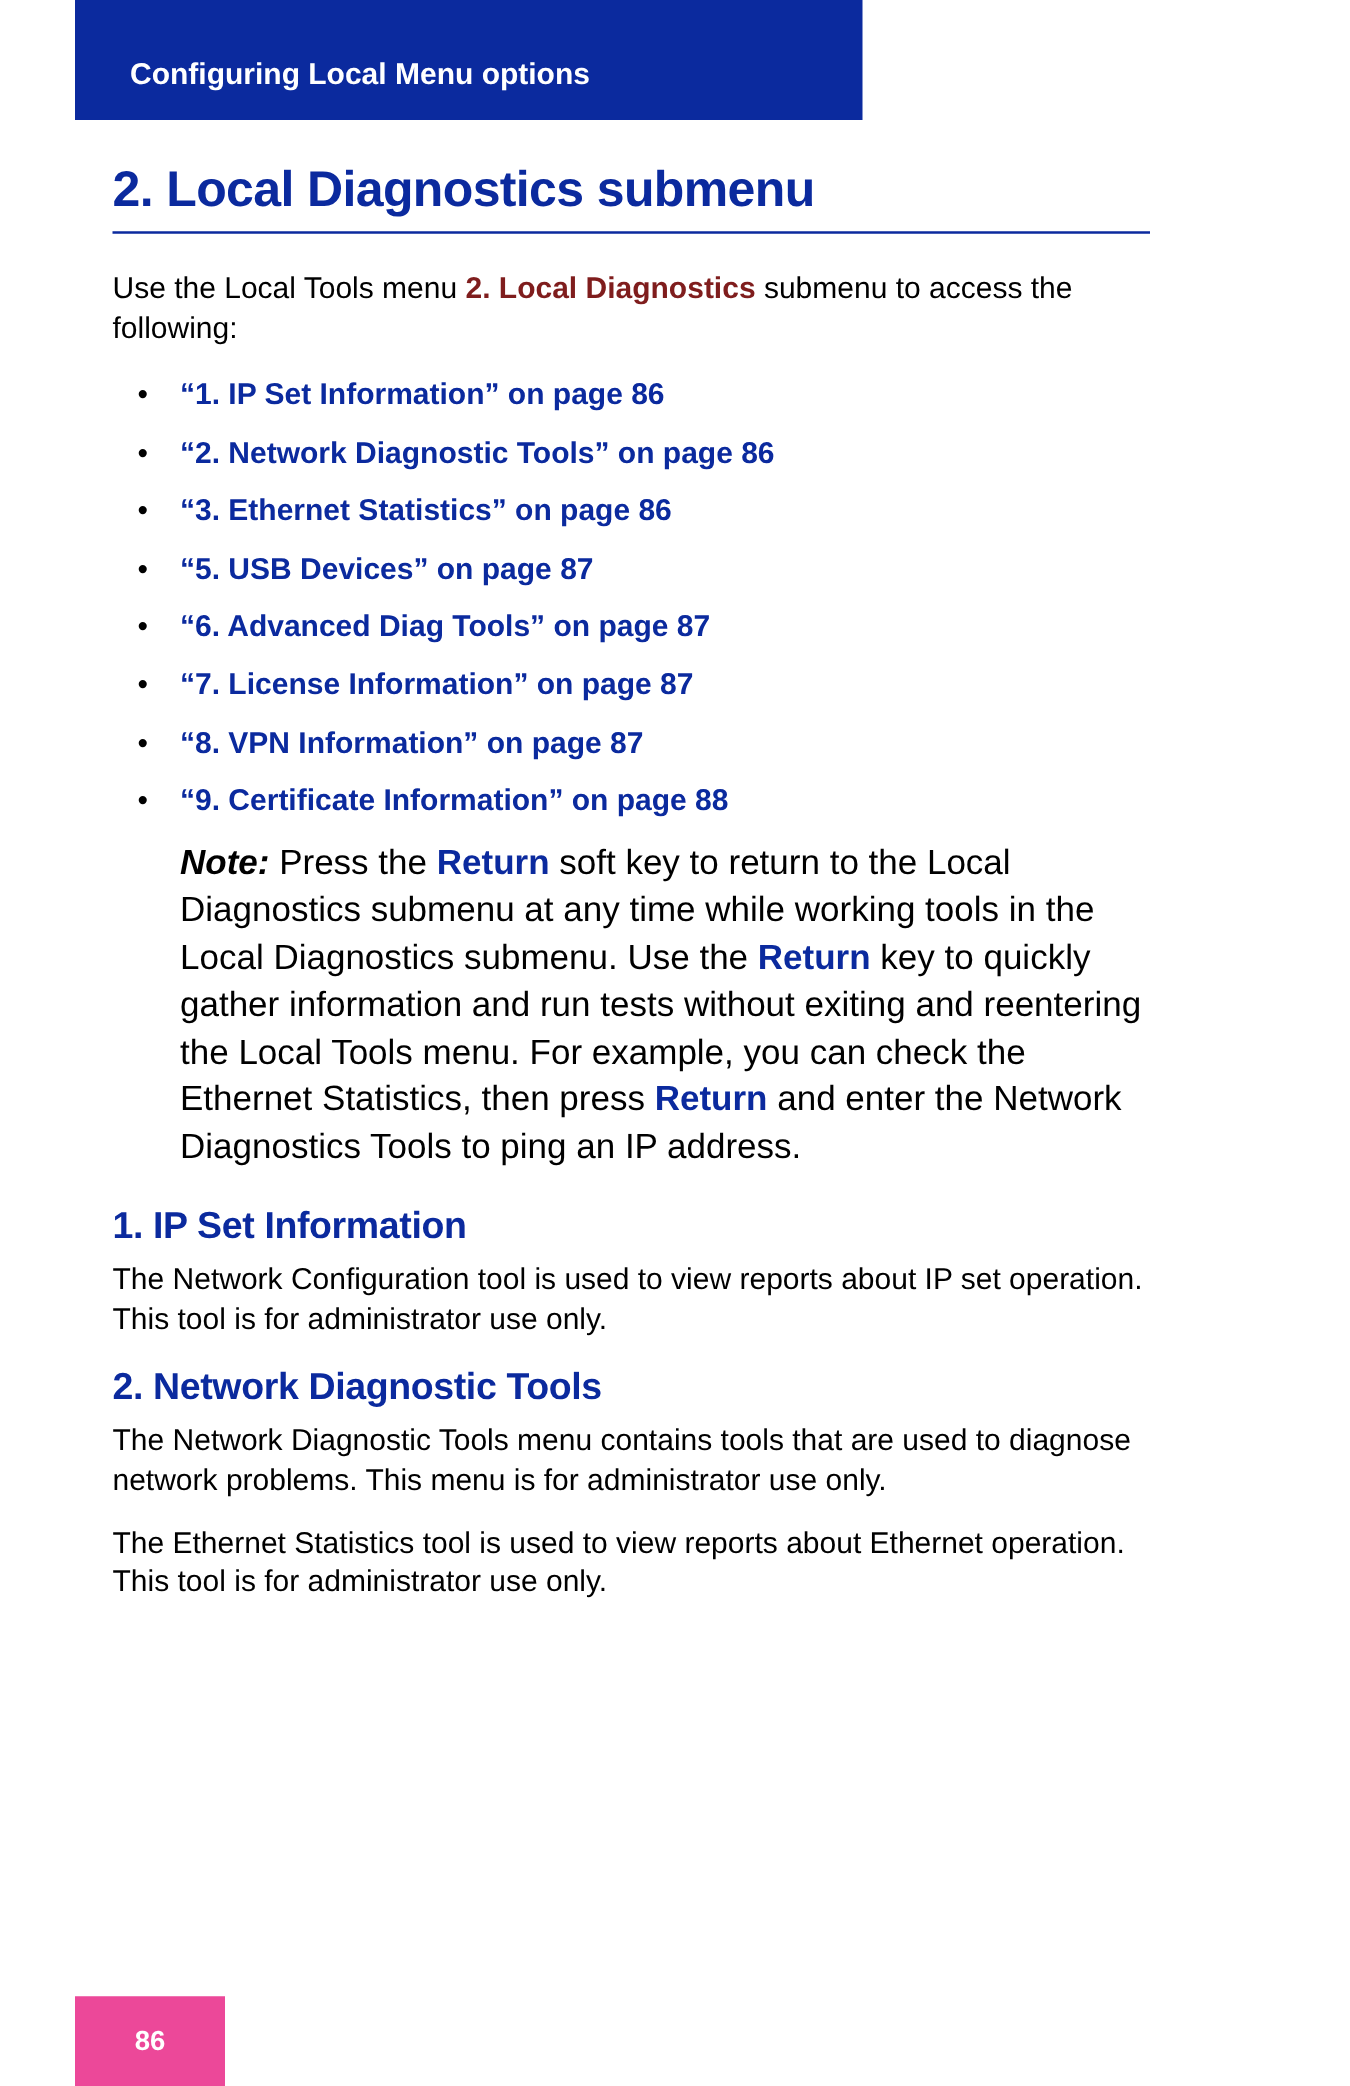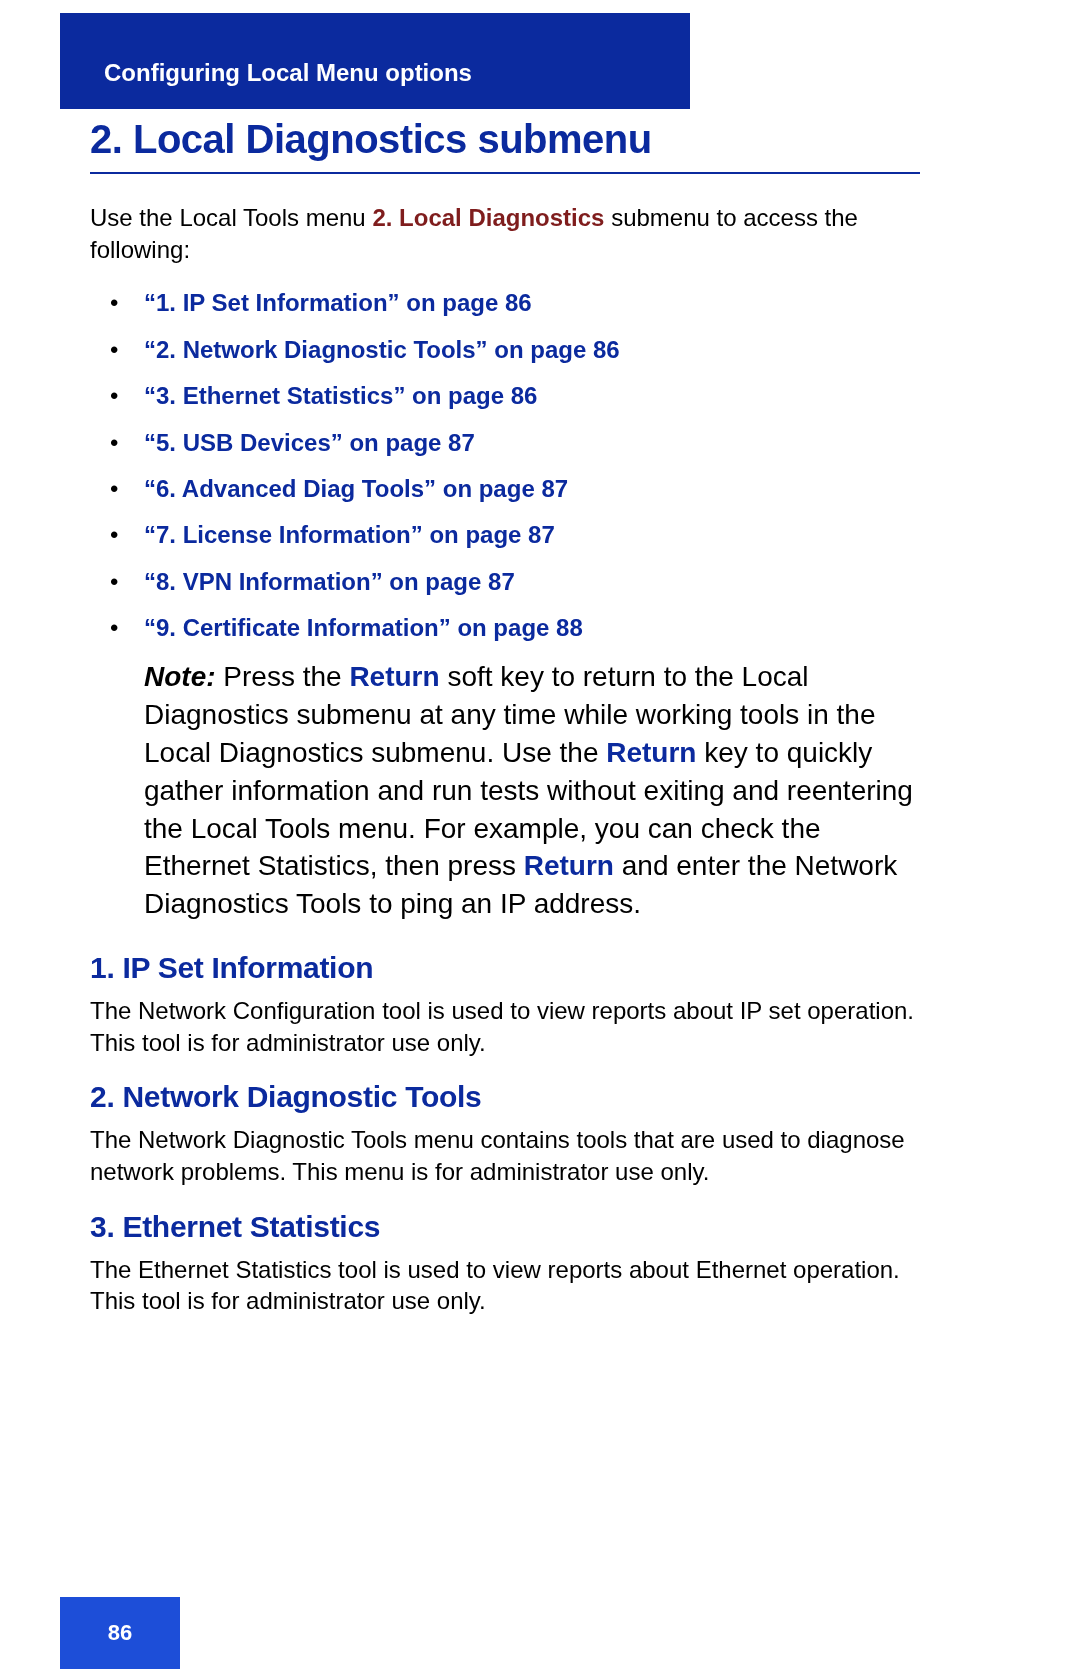--- a/index.html
+++ b/index.html
@@ -9,37 +9,37 @@
     }
     body {
       width: 1080px;
       height: 1669px;
       background: #ffffff;
       font-family: Arial, Helvetica, sans-serif;
       position: relative;
     }
     .header-band {
       position: absolute;
-      top: 13px;
+      top: 0;
       left: 60px;
       width: 630px;
       height: 96px;
       background: #0b2a9e;
       display: flex;
       align-items: flex-end;
       padding: 0 0 22px 44px;
     }
     .header-text {
       color: #ffffff;
       font-weight: bold;
       font-size: 24px;
     }
     .content {
       position: absolute;
-      top: 117px;
+      top: 130px;
       left: 90px;
       width: 830px;
     }
     h1.main-heading {
       color: #0b2a9e;
       font-size: 40px;
       font-weight: bold;
       font-family: Arial, Helvetica, sans-serif;
       padding-bottom: 10px;
       border-bottom: 2px solid #0b2a9e;
@@ -111,21 +111,21 @@
       line-height: 1.32;
       color: #000;
       margin-bottom: 18px;
     }
     .footer-band {
       position: absolute;
       bottom: 0;
       left: 60px;
       width: 120px;
       height: 72px;
-      background: #1d4ed8;
+      background: #ec4899;
       display: flex;
       align-items: center;
       justify-content: center;
     }
     .page-num {
       color: #ffffff;
       font-weight: bold;
       font-size: 22px;
     }
   </style>
@@ -157,19 +157,18 @@
   <p class="note-block">
     <span class="note-label">Note:</span><span> Press the </span><span class="inline-link">Return</span><span> soft key to return to the Local Diagnostics submenu at any time while working tools in the Local Diagnostics submenu. Use the </span><span class="inline-link">Return</span><span> key to quickly gather information and run tests without exiting and reentering the Local Tools menu. For example, you can check the Ethernet Statistics, then press </span><span class="inline-link">Return</span><span> and enter the Network Diagnostics Tools to ping an IP address.</span>
   </p>
 
   <h2 class="sub-heading">1. IP Set Information</h2>
   <p class="section-para">The Network Configuration tool is used to view reports about IP set operation. This tool is for administrator use only.</p>
 
   <h2 class="sub-heading">2. Network Diagnostic Tools</h2>
   <p class="section-para">The Network Diagnostic Tools menu contains tools that are used to diagnose network problems. This menu is for administrator use only.</p>
 
-  <h2 class="sub-heading">3. Ethernet Statistics</h2>
   <p class="section-para">The Ethernet Statistics tool is used to view reports about Ethernet operation. This tool is for administrator use only.</p>
 </div>
 
 <div class="footer-band">
   <span class="page-num">86</span>
 </div>
 
 </body></html>

